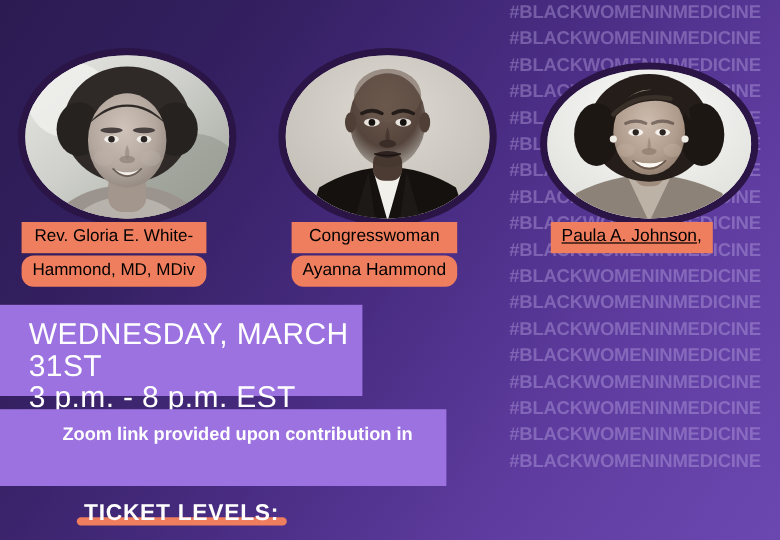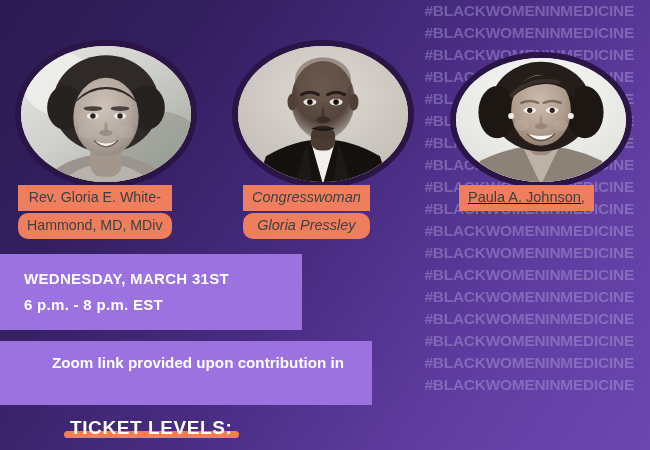--- a/index.html
+++ b/index.html
@@ -34,42 +34,42 @@
   }
   .pimg{position:absolute;inset:0;}
 
   #circle-1{left:15px;top:40px;width:182px;height:148px;}
   #circle-2{left:232px;top:40px;width:182px;height:148px;}
   #circle-3{left:450px;top:52px;width:182px;height:136px;}
 
   
   .nameplate{position:absolute;}
   .nline{
-    background:#ef7e5e;color:#404040;
+    background:#ef7e5e;color:#000000;
     font-size:14.5px;line-height:23px;
     padding:1px 9px 2px 9px;white-space:nowrap;
     text-align:center;
   }
   .nline.l2{margin-top:2px;border-radius:10px;}
 
   #name-1{left:18px;top:185px;}
   #name-1 .nline{font-size:14.2px;}
-  #name-2{left:243px;top:185px;font-style:italic;}
+  #name-2{left:243px;top:185px;}
   #name-3{left:459px;top:185px;text-decoration:underline;}
 
   
   .infobox{
     position:absolute;background:#9b72e0;color:#ffffff;
     box-sizing:border-box;
   }
   #date-box{
     left:0;top:254px;width:302px;height:76px;
     padding:12px 0 0 24px;
   }
-  #date-box .l{font-size:15px;font-weight:bold;letter-spacing:0.3px;line-height:26px;}
+  #date-box .l{font-size:25px;font-weight:normal;letter-spacing:0.3px;line-height:26px;}
   #zoom-box{
     left:0;top:341px;width:372px;height:64px;
     padding:11px 0 0 24px;
     text-align:center;
   }
   #zoom-box .l{font-size:15.2px;font-weight:bold;line-height:22px;}
 
   
   #ticket-levels{
     position:absolute;left:64px;top:417px;
@@ -206,21 +206,21 @@
       <path d="M91 64 Q87 76 91 79 Q95 76 91 64" fill="#3d2f29" opacity="0.7"></path>
       <ellipse cx="91" cy="79" rx="7.5" ry="3.6" fill="#3a2d27"></ellipse>
 
       <path d="M79 88 Q91 83 103 88 Q91 95 79 88 Z" fill="#2e2220"></path>
       <path d="M79 88 Q91 91 103 88" stroke="#191312" stroke-width="1.1" fill="none"></path>
     </svg>
   </div>
 
   <div class="nameplate" id="name-2">
     <div class="nline">Congresswoman</div>
-    <div class="nline l2">Gloria Pressley</div>
+    <div class="nline l2">Ayanna Hammond</div>
   </div>
 
   <div class="portrait" id="circle-3">
     <svg class="pimg" viewBox="0 0 182 136" preserveAspectRatio="xMidYMid slice">
       <defs>
         <radialGradient id="bgC" cx="50%" cy="30%" r="80%">
           <stop offset="0%" stop-color="#fbfbfa"></stop>
           <stop offset="100%" stop-color="#dcdcd8"></stop>
         </radialGradient>
         <radialGradient id="skinC" cx="47%" cy="38%" r="70%">
@@ -265,21 +265,21 @@
       <ellipse cx="112" cy="72" rx="8" ry="6" fill="#c6b4a4" opacity="0.35"></ellipse>
     </svg>
   </div>
 
   <div class="nameplate" id="name-3">
     <div class="nline">Paula A. Johnson,</div>
   </div>
 
   <div class="infobox" id="date-box">
     <div class="l">WEDNESDAY, MARCH 31ST</div>
-    <div class="l">6 p.m. - 8 p.m. EST</div>
+    <div class="l">3 p.m. - 8 p.m. EST</div>
   </div>
 
   <div class="infobox" id="zoom-box">
     <div class="l">Zoom link provided upon contribution in</div>
   </div>
 
   <div id="ticket-levels">
     <div id="ticket-underline"></div>
     <div id="ticket-label">TICKET LEVELS:</div>
   </div>

